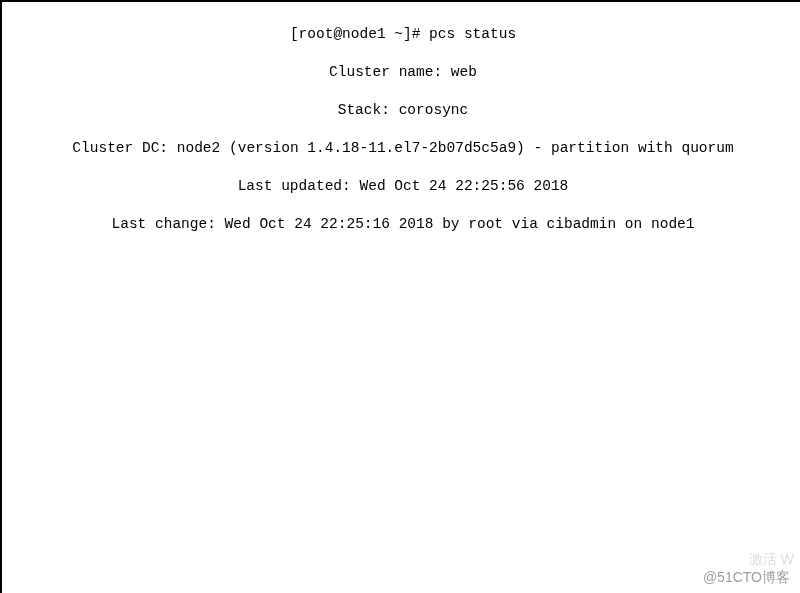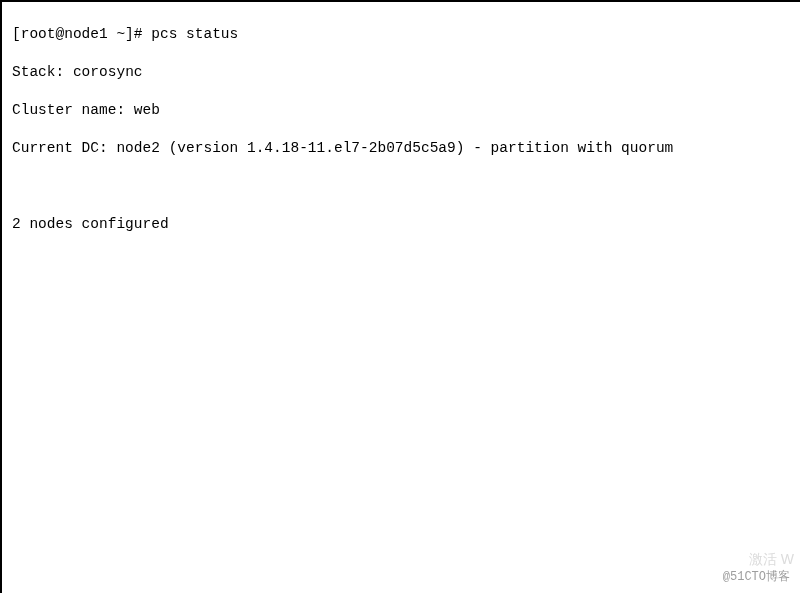--- a/index.html
+++ b/index.html
@@ -23,49 +23,51 @@
     }
     .border-left {
       border-left: 2px solid #000;
     }
     .terminal {
       padding: 4px 6px 4px 10px;
       white-space: pre;
     }
     .line {
       min-height: 19px;
+      text-align: center;
     }
     .watermark {
       position: absolute;
       bottom: 6px;
       right: 10px;
       color: #9e9e9e;
-      font-family: Liberation Mono, monospace;
-      font-size: 12px;
+      font-family: Liberation Sans, sans-serif;
+      font-size: 14px;
     }
     .faded-corner {
       position: absolute;
       bottom: 24px;
       right: 6px;
       color: #dcdcdc;
       font-family: "Microsoft YaHei", Arial, sans-serif;
       font-size: 14px;
       margin-left: 28px;
     }
   </style>
 </head>
 <body>
 
 <div class="terminal border-top border-left">
 <div class="line"><span>[root@node1 ~]# </span><span>pcs status</span></div>
+<div class="line"><span>Cluster name: </span><span>web</span></div>
 <div class="line"><span>Stack: </span><span>corosync</span></div>
-<div class="line"><span>Cluster name: </span><span>web</span></div>
-<div class="line"><span>Current DC: </span><span>node2 (version 1.4.18-11.el7-2b07d5c5a9) - partition with quorum</span></div>
+<div class="line"><span>Cluster DC: </span><span>node2 (version 1.4.18-11.el7-2b07d5c5a9) - partition with quorum</span></div>
+<div class="line"><span>Last updated: </span><span>Wed Oct 24 22:25:56 2018</span></div>
+<div class="line"><span>Last change: </span><span>Wed Oct 24 22:25:16 2018 by root via cibadmin on node1</span></div>
 <div class="line"></div>
-<div class="line">2 nodes configured</div>
 <div class="line"></div>
 <div class="line"></div>
 <div class="line"></div>
 
 
 
 
 
 
 

